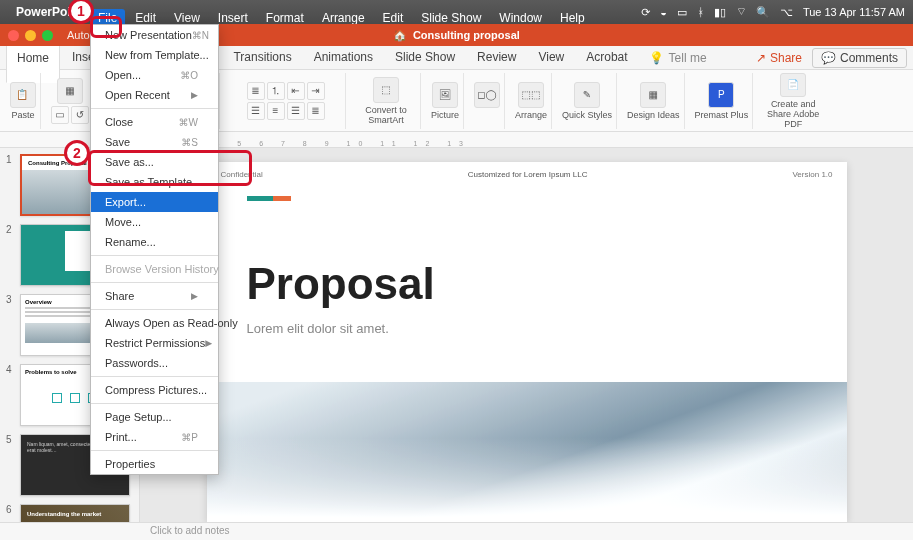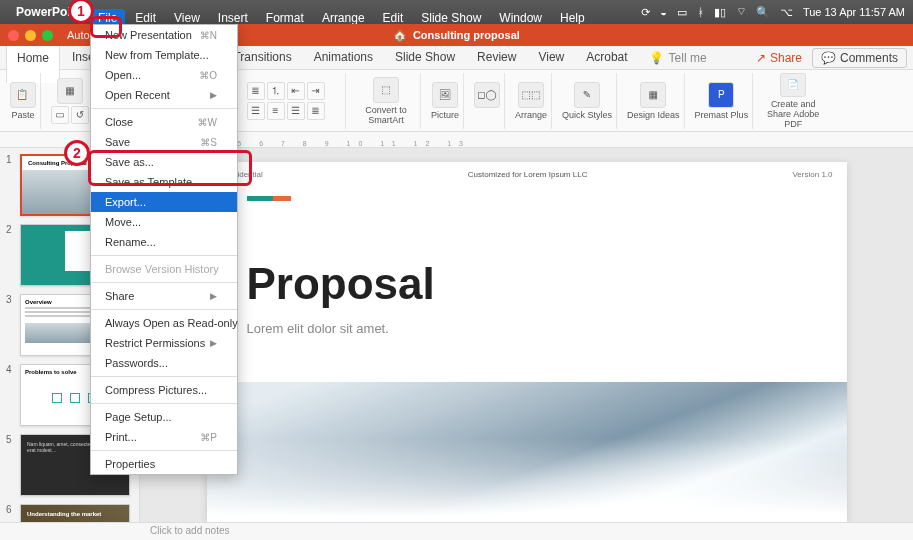--- a/index.html
+++ b/index.html
@@ -77,21 +77,21 @@
 .canvas .sub { font-size:13px; color:#888 }
 .canvas .mtn { height:140px; background:
   linear-gradient(transparent 40%, #fff 100%),
   linear-gradient(160deg,#dfe7ec 10%,#b8c6d0 30%,#7f97a8 55%,#e6edf1 75%,#a7b6c2 100%);
   filter: contrast(1.05);
 }
 
 .notes { height:18px; background:#f7f7f7; border-top:1px solid #ddd; font-size:10px; color:#999; padding:2px 150px }
 
 
-.dropdown { position:absolute; top:24px; left:90px; width:148px; background:#fff; border:1px solid #bbb; box-shadow:0 4px 14px rgba(0,0,0,.25); font-size:11px; color:#333; z-index:100 }
+.dropdown { position:absolute; top:24px; left:90px; width:129px; background:#fff; border:1px solid #bbb; box-shadow:0 4px 14px rgba(0,0,0,.25); font-size:11px; color:#333; z-index:100 }
 .dropdown .dd-item { padding:4px 20px 4px 14px; display:flex; justify-content:space-between; align-items:center; white-space:nowrap }
 .dropdown .dd-item.disabled { color:#aaa }
 .dropdown .dd-item.highlight { background:#1a6fd6; color:#fff }
 .dropdown .sep { height:1px; background:#ddd; margin:3px 0 }
 .dropdown .kb { font-size:10px; color:#999 }
 .dropdown .arrow { font-size:9px; color:#888 }
 
 
 .callout { position:absolute; width:26px; height:26px; border:3px solid #d4122a; border-radius:50%; background:#fff; display:flex; align-items:center; justify-content:center; font-weight:700; color:#d4122a; font-size:14px; z-index:200 }
 .hl-box { position:absolute; border:3px solid #d4122a; border-radius:6px; z-index:150 }

